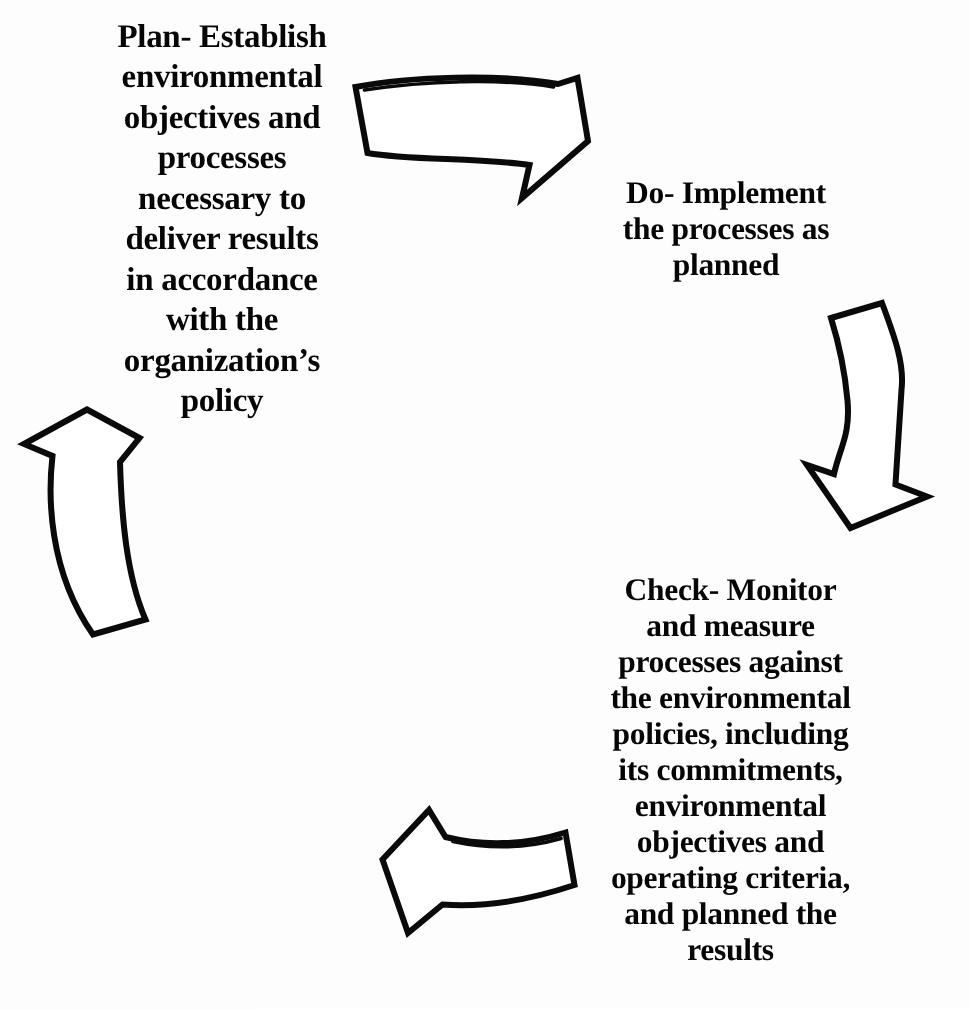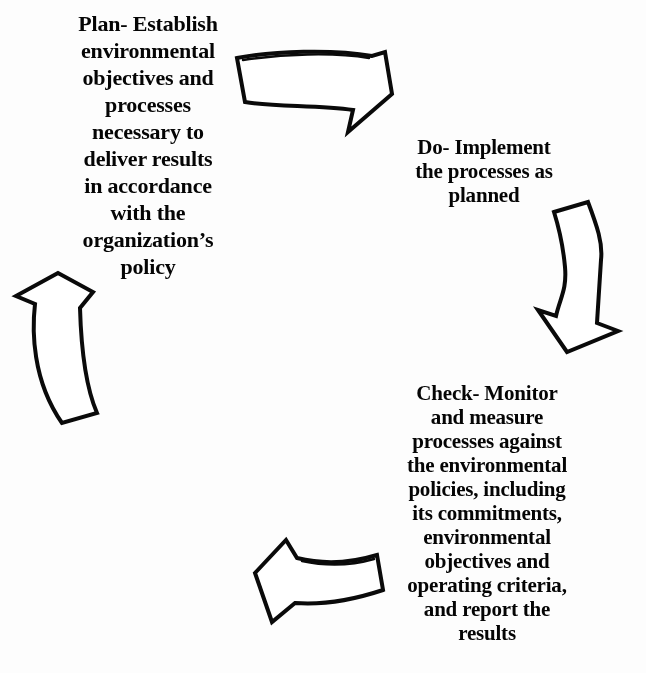--- a/index.html
+++ b/index.html
@@ -29,21 +29,20 @@
     width: 200px;
     font-size: 22px;
     line-height: 27px;
   }
   .node-do {
     left: 393px;
     top: 116px;
     width: 182px;
     font-size: 21px;
     line-height: 24px;
-    margin-top: 19px;
   }
   .node-check {
     left: 387px;
     top: 381px;
     width: 200px;
     font-size: 21px;
     line-height: 24px;
   }
   .node-act {
     left: 107px;
@@ -91,21 +90,21 @@
 
   <div class="node node-check">Check- Monitor
 and measure
 processes against
 the environmental
 policies, including
 its commitments,
 environmental
 objectives and
 operating criteria,
-and report the
+and planned the
 results</div>
 
 
   <svg class="arrow arrow-top" viewBox="0 0 162 88" xmlns="http://www.w3.org/2000/svg" aria-hidden="true">
     <path class="body" d="M4,10 C40,3 100,1 139,8 L152,4 L159,46 L115,84 L120,62 C85,57 40,59 12,54 Z"></path>
     <path class="sketch" d="M10,12 C50,6 100,4 136,10"></path>
   </svg>
 
   <svg class="arrow arrow-right" viewBox="0 0 90 160" xmlns="http://www.w3.org/2000/svg" aria-hidden="true">
     <path class="body" d="M19,14 L53,4 C62,28 68,45 66,62 C64,92 63,108 62,125 L83,133 L32,154 L3,112 L21,118 C25,100 32,92 30,69 C28,47 24,30 19,14 Z"></path>

